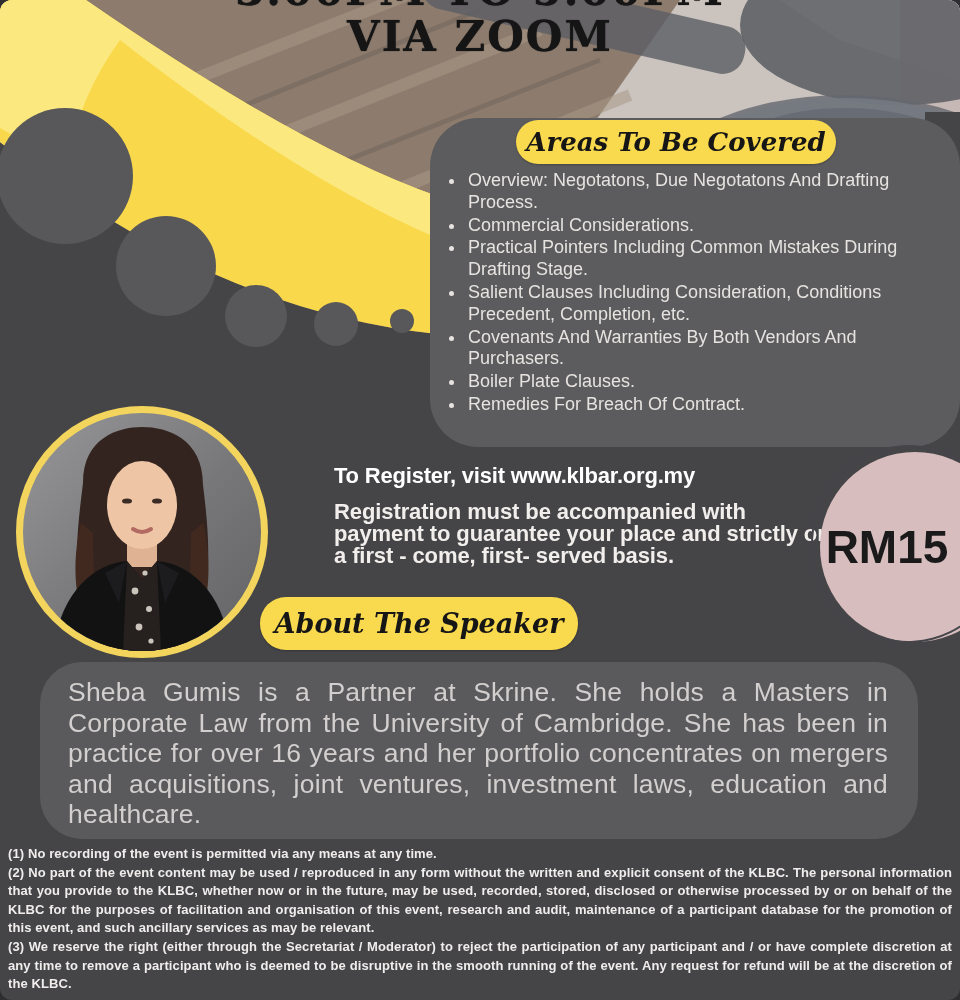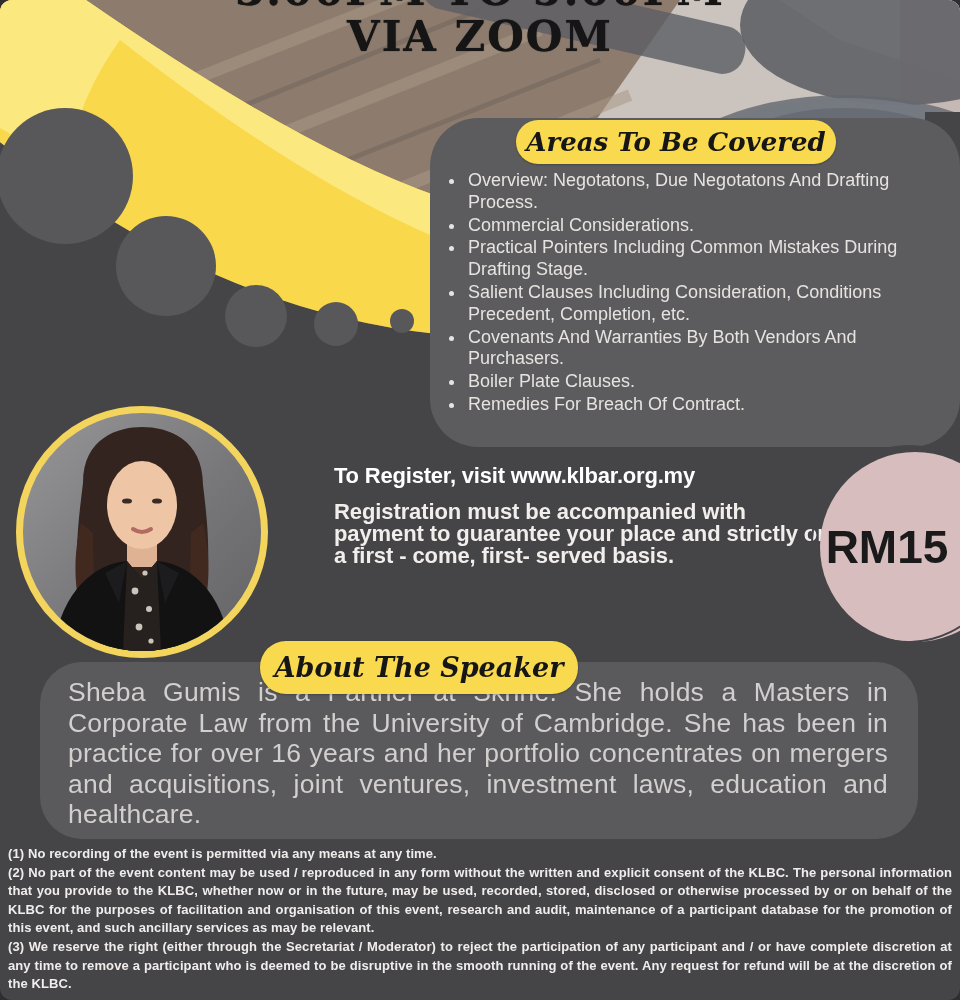--- a/index.html
+++ b/index.html
@@ -55,21 +55,21 @@
   }
   .price .amount{font-size:46px;font-weight:bold;line-height:46px;transform:translateX(-28px);}
   .price .per{font-size:27px;line-height:30px;transform:translateX(-28px);}
   
   .photo{
     position:absolute;left:16px;top:406px;width:238px;height:238px;border-radius:50%;
     border:7px solid #f3d45c;overflow:hidden;z-index:3;
     background:linear-gradient(135deg,#97979a 0%,#77777a 55%,#636366 100%);
   }
   
-  .about-pill{left:260px;top:597px;width:318px;height:53px;font-size:27px;position:absolute;z-index:4;margin-top:44px;}
+  .about-pill{left:260px;top:597px;width:318px;height:53px;font-size:27px;position:absolute;z-index:4;}
   
   .bio{
     position:absolute;left:40px;top:662px;width:878px;height:177px;
     background:#5a5a5c;border-radius:42px;z-index:2;
   }
   .bio p{
     margin:0;padding:15px 30px 0 28px;color:#d2cfce;
     font-size:26.5px;line-height:30.6px;text-align:justify;letter-spacing:0.2px;
   }
   

